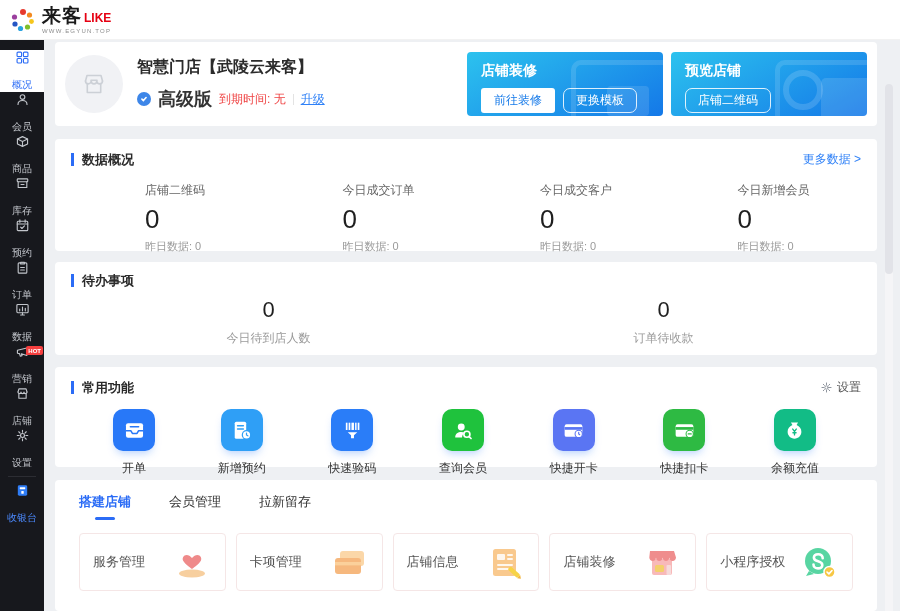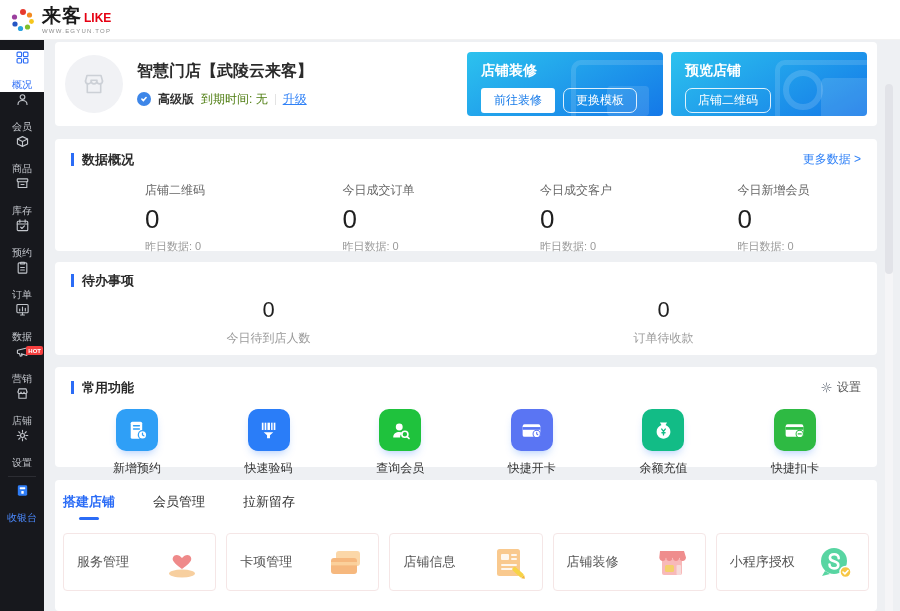--- a/index.html
+++ b/index.html
@@ -33,22 +33,22 @@
   .card { background:#fff; border-radius:4px; flex:0 0 auto; }
 
   
   .store-card { height:84px; display:flex; align-items:center; padding:10px; margin-bottom:13px; }
   .avatar { width:58px; height:58px; border-radius:50%; background:#f1f2f5; display:flex; align-items:center; justify-content:center; margin-right:14px; flex:0 0 auto; }
   .avatar svg { width:30px; height:30px; stroke:#ccd0d6; fill:none; stroke-width:1.6; stroke-linecap:round; stroke-linejoin:round; }
   .store-name { font-size:16px; font-weight:bold; color:#2b2b2b; margin-bottom:9px; }
   .store-meta { display:flex; align-items:center; gap:7px; font-size:12px; }
   .vip-badge { width:14px; height:14px; border-radius:50%; background:#3d86e8; display:flex; align-items:center; justify-content:center; }
   .vip-badge svg { width:8px; height:8px; stroke:#fff; stroke-width:2; fill:none; stroke-linecap:round; stroke-linejoin:round; }
-  .plan { color:#333; font-weight:bold; font-size:12px; }
-  .expire { color:#4d7c0f; }
+  .plan { color:#333; font-weight:bold; font-size:18px; }
+  .expire { color:#ef4444; }
   .meta-div { width:1px; height:11px; background:#e3e3e3; }
   .upgrade { color:#2f81f7; text-decoration:underline; cursor:pointer; }
 
   .promo-wrap { margin-left:auto; display:flex; gap:8px; }
   .promo { width:196px; height:64px; border-radius:4px; position:relative; overflow:hidden; padding:10px 14px; background:linear-gradient(150deg,#2cc2ee 0%,#1478e8 100%); color:#fff; }
   .promo-title { font-size:14px; font-weight:bold; margin-bottom:8px; position:relative; z-index:2; }
   .promo-btns { display:flex; gap:8px; position:relative; z-index:2; }
   .btn-solid { background:#fff; color:#187be9; font-size:12px; padding:4px 13px; border-radius:3px; border:none; cursor:pointer; font-family:inherit; }
   .btn-outline { background:transparent; color:#fff; font-size:12px; padding:3px 12px; border-radius:7px; border:1px solid rgba(255,255,255,.85); cursor:pointer; font-family:inherit; }
   .deco1 { position:absolute; right:-18px; top:8px; width:110px; height:78px; border:5px solid rgba(255,255,255,.13); border-radius:10px; z-index:1; }
@@ -80,21 +80,21 @@
   .quick-card { height:100px; padding:12px 16px; margin-bottom:13px; }
   .settings-link { margin-left:auto; display:flex; align-items:center; gap:4px; color:#555; font-size:12px; cursor:pointer; }
   .settings-link svg { width:13px; height:13px; stroke:#8a9099; fill:none; stroke-width:1.2; stroke-linecap:round; }
   .qa-row { display:flex; justify-content:space-between; padding:0 42px; margin-top:13px; }
   .qa { display:flex; flex-direction:column; align-items:center; cursor:pointer; }
   .qa-tile { width:42px; height:42px; border-radius:10px; background:var(--tile,#2878f8); display:flex; align-items:center; justify-content:center; box-shadow:0 5px 9px -3px rgba(40,120,248,.35); }
   .qa-tile svg { width:25px; height:25px; }
   .qa-label { font-size:12px; color:#333; margin-top:9px; }
 
   
-  .svc-card { flex:1; padding:13px 8px 0; overflow:hidden; }
+  .svc-card { flex:1; padding:13px 24px 0; overflow:hidden; }
   .tabs { display:flex; gap:38px; }
   .tab { font-size:13px; color:#333; cursor:pointer; position:relative; padding-bottom:9px; }
   .tab.active { color:#2b6cf6; font-weight:bold; }
   .tab.active::after { content:""; position:absolute; left:50%; transform:translateX(-50%); bottom:0; width:20px; height:3px; border-radius:2px; background:#2b6cf6; }
   .svc-row { display:flex; gap:10px; margin-top:13px; }
   .svc { flex:1; height:58px; border:1px solid #f5e6e6; border-radius:4px; background:#fff; display:flex; align-items:center; justify-content:space-between; padding:0 13px; cursor:pointer; }
   .svc-label { font-size:13px; color:#555; }
   .svc svg { width:40px; height:34px; }
 
   
@@ -317,20 +317,30 @@
           <span class="settings-link">
             <svg viewBox="0 0 16 16">
                 <circle cx="8" cy="8" r="2.1"></circle>
                 <path d="M8 2.4v2M8 11.6v2M2.4 8h2M11.6 8h2M4 4l1.4 1.4M10.6 10.6 12 12M12 4l-1.4 1.4M5.4 10.6 4 12"></path>
               </svg>
             <span>设置</span>
           </span>
         </div>
         <div class="qa-row">
           <div class="qa">
+            <div class="qa-tile" style="--tile: #2878f8;">
+              <svg viewBox="0 0 24 24">
+                  <rect x="3.8" y="5" width="16.4" height="14" rx="2" fill="#fff"></rect>
+                  <path d="M3.8 12.2h4.6l1.6 2.6h4.4l1.6-2.6h4.2" fill="none" stroke="var(--tile)" stroke-width="1.5" stroke-linejoin="round"></path>
+                  <path d="M8 8.3h8" stroke="var(--tile)" stroke-width="1.4" stroke-linecap="round"></path>
+                </svg>
+            </div>
+            <div class="qa-label">开单</div>
+          </div>
+          <div class="qa">
             <div class="qa-tile" style="--tile: #2f9ff6;">
               <svg viewBox="0 0 24 24">
                   <rect x="5.5" y="3.5" width="11" height="16.5" rx="1.6" fill="#fff"></rect>
                   <path d="M8.2 7.5h5.6M8.2 10.6h5.6" stroke="var(--tile)" stroke-width="1.4" stroke-linecap="round"></path>
                   <circle cx="16.8" cy="16.2" r="4.6" fill="var(--tile)"></circle>
                   <circle cx="16.8" cy="16.2" r="3.4" fill="#fff"></circle>
                   <path d="M16.8 14.5v1.8l1.3.8" stroke="var(--tile)" stroke-width="1.2" fill="none" stroke-linecap="round"></path>
                 </svg>
             </div>
             <div class="qa-label">新增预约</div>
@@ -367,39 +377,39 @@
                   <rect x="3.5" y="6" width="17" height="12" rx="1.8" fill="#fff"></rect>
                   <rect x="3.5" y="8.7" width="17" height="2.6" fill="var(--tile)"></rect>
                   <circle cx="17" cy="15.3" r="4" fill="var(--tile)"></circle>
                   <circle cx="17" cy="15.3" r="3" fill="#fff"></circle>
                   <path d="M17 13.8v1.5l1 .7" stroke="var(--tile)" stroke-width="1.1" fill="none" stroke-linecap="round"></path>
                 </svg>
             </div>
             <div class="qa-label">快捷开卡</div>
           </div>
           <div class="qa">
-            <div class="qa-tile" style="--tile: #12bc86;">
-              <svg viewBox="0 0 24 24">
-                  <path d="M10 6.8 8.6 4.2h6.8L14 6.8c2.9 1.2 4.6 3.6 4.6 6.4 0 3.7-2.9 6.6-6.6 6.6s-6.6-2.9-6.6-6.6c0-2.8 1.7-5.2 4.6-6.4z" fill="#fff"></path>
-                  <path d="M10.3 10.6 12 12.9l1.7-2.3M12 12.9v3.3M10.5 14.2h3" stroke="var(--tile)" stroke-width="1.3" fill="none" stroke-linecap="round" stroke-linejoin="round"></path>
-                </svg>
-            </div>
-            <div class="qa-label">余额充值</div>
-          </div>
-          <div class="qa">
             <div class="qa-tile" style="--tile: #2eba43;">
               <svg viewBox="0 0 24 24">
                   <rect x="3.5" y="6" width="17" height="12" rx="1.8" fill="#fff"></rect>
                   <rect x="3.5" y="8.7" width="17" height="2.6" fill="var(--tile)"></rect>
                   <circle cx="17" cy="15.3" r="4" fill="var(--tile)"></circle>
                   <circle cx="17" cy="15.3" r="3" fill="#fff"></circle>
                   <path d="M15.6 15.3h2.8" stroke="var(--tile)" stroke-width="1.3" stroke-linecap="round"></path>
                 </svg>
             </div>
             <div class="qa-label">快捷扣卡</div>
+          </div>
+          <div class="qa">
+            <div class="qa-tile" style="--tile: #12bc86;">
+              <svg viewBox="0 0 24 24">
+                  <path d="M10 6.8 8.6 4.2h6.8L14 6.8c2.9 1.2 4.6 3.6 4.6 6.4 0 3.7-2.9 6.6-6.6 6.6s-6.6-2.9-6.6-6.6c0-2.8 1.7-5.2 4.6-6.4z" fill="#fff"></path>
+                  <path d="M10.3 10.6 12 12.9l1.7-2.3M12 12.9v3.3M10.5 14.2h3" stroke="var(--tile)" stroke-width="1.3" fill="none" stroke-linecap="round" stroke-linejoin="round"></path>
+                </svg>
+            </div>
+            <div class="qa-label">余额充值</div>
           </div>
         </div>
       </div>
 
       <div class="card svc-card">
         <div class="tabs">
           <div class="tab active">搭建店铺</div>
           <div class="tab">会员管理</div>
           <div class="tab">拉新留存</div>
         </div>

